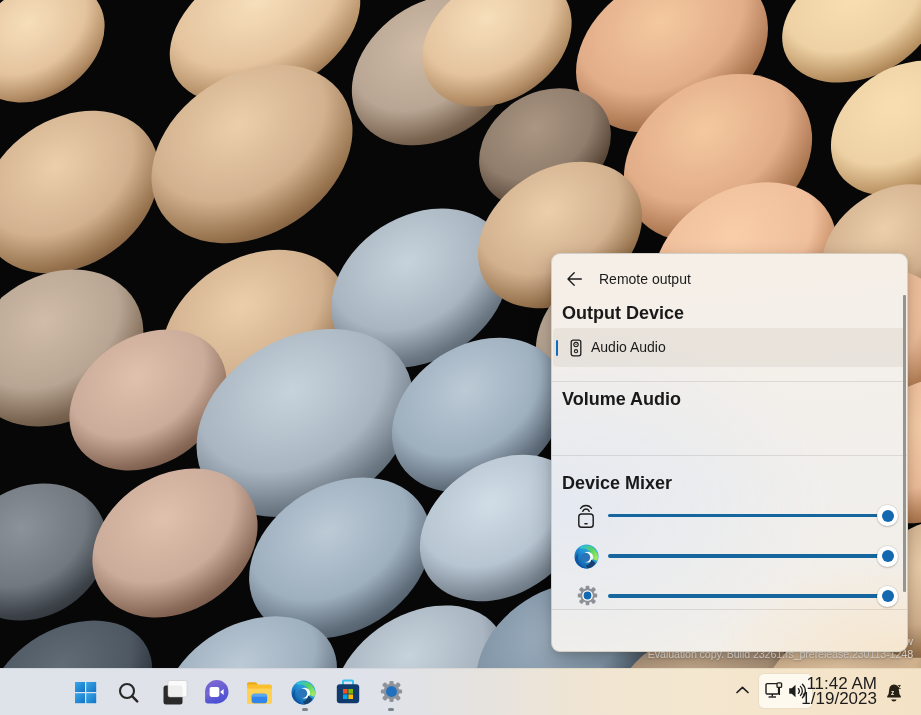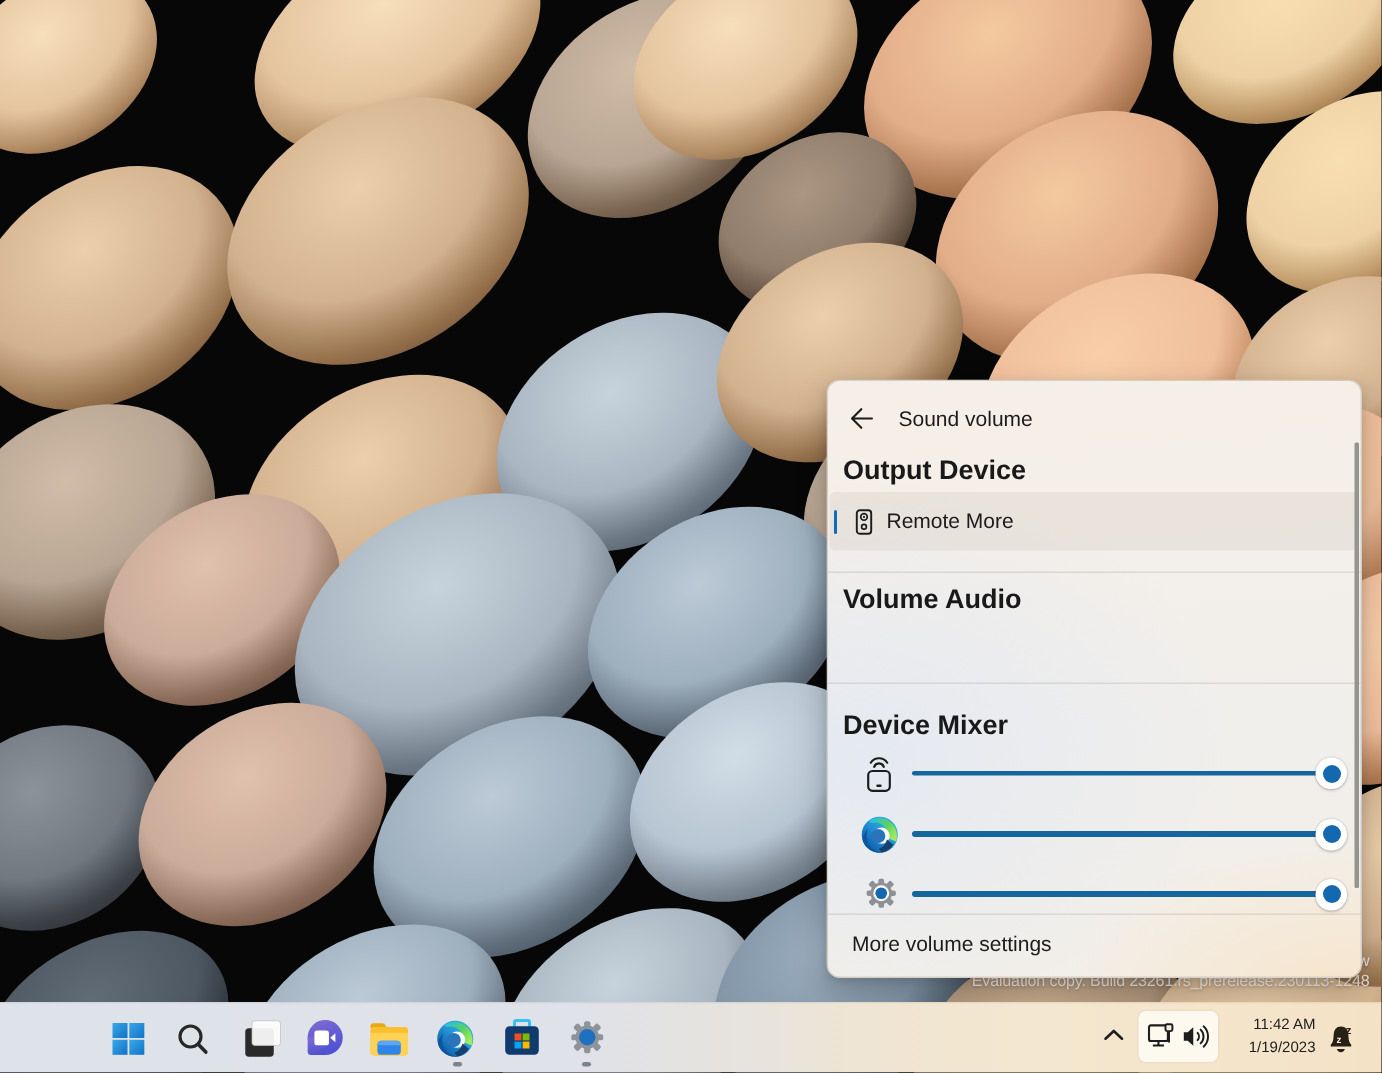--- a/index.html
+++ b/index.html
@@ -24,21 +24,21 @@
   .thumb{position:absolute;width:21px;height:21px;border-radius:50%;background:#fff;
          box-shadow:0 1px 2px rgba(0,0,0,0.18), 0 0 0 1px rgba(0,0,0,0.055);}
   .thumb i{position:absolute;left:4.5px;top:4.5px;width:12px;height:12px;border-radius:50%;background:#1468b0;display:block;}
   
   #bar{position:absolute;left:0;top:668px;width:921px;height:47px;
     background:linear-gradient(90deg,#dee2e9 0%,#dfe2e8 42%,#e7e3dd 54%,#f0e5d2 64%,#f4e7cf 76%,#f4e2c6 100%);
     border-top:1px solid rgba(0,0,0,0.05);box-sizing:border-box;}
   .ind{position:absolute;top:39px;width:6px;height:3px;border-radius:1.5px;background:#7b838b;}
   #traybox{position:absolute;left:759px;top:5px;width:53px;height:34px;border-radius:5px;
     background:rgba(255,252,246,0.82);box-shadow:0 0 0 1px rgba(0,0,0,0.03);}
-  #clock{position:absolute;right:44px;top:7px;text-align:right;font-size:10px;line-height:15.4px;color:#1c1c1c;}
+  #clock{position:absolute;right:44px;top:7px;text-align:right;font-size:17px;line-height:15.4px;color:#1c1c1c;}
 </style>
 </head>
 <body>
 <svg id="wall" width="921" height="715" viewBox="0 0 921 715">
  <defs>
   <radialGradient id="cream" cx="52%" cy="30%" r="78%">
         <stop offset="0" stop-color="#f6dfba"></stop>
         <stop offset="0.55" stop-color="#e4c49f"></stop>
         <stop offset="0.82" stop-color="#b08a62"></stop>
         <stop offset="1" stop-color="#7d5c3e"></stop>
@@ -174,32 +174,32 @@
  </g>
 </svg>
 
 <div id="wm">Windows 11 Pro Insider Preview<br>Evaluation copy. Build 23261.rs_prerelease.230113-1248</div>
 
 <div id="panel">
 
   <svg class="abs" style="left:11.5px;top:16px" width="19" height="18" viewBox="0 0 19 18">
     <path d="M10.2 2.8 L4 9 L10.2 15.2 M4.3 9 L17.3 9" stroke="#1c1c1c" stroke-width="1.4" fill="none" stroke-linecap="round" stroke-linejoin="round"></path>
   </svg>
-  <div class="abs h14" style="left:47px;top:15px;">Sound volume</div>
+  <div class="abs h14" style="left:47px;top:15px;">Remote output</div>
 
   <div class="abs b14" style="left:10px;top:49px;">Output Device</div>
   <div class="abs" style="left:1px;top:74px;right:1px;height:39px;background:rgba(110,85,60,0.075);border-radius:4px;">
      <div class="abs" style="left:2.5px;top:12px;width:2.5px;height:16px;border-radius:1.5px;background:#0f6cbd;"></div>
      <svg class="abs" style="left:16.5px;top:11px" width="12" height="18" viewBox="0 0 12 18">
        <rect x="1.2" y="1.2" width="9.6" height="15.6" rx="2" fill="none" stroke="#1d1d1d" stroke-width="1.3"></rect>
        <circle cx="6" cy="5.6" r="2.2" fill="none" stroke="#1d1d1d" stroke-width="1.1"></circle>
        <circle cx="6" cy="5.6" r="0.7" fill="#1d1d1d"></circle>
        <circle cx="6" cy="12.2" r="1.6" fill="none" stroke="#1d1d1d" stroke-width="1.1"></circle>
      </svg>
-     <div class="abs h14" style="left:38px;top:9px;">Remote More</div>
+     <div class="abs h14" style="left:38px;top:9px;">Audio Audio</div>
   </div>
   <div class="divl" style="top:127px;"></div>
   <div class="abs b14" style="left:10px;top:135px;">Volume Audio</div>
   <div class="divl" style="top:201px;"></div>
   <div class="abs b14" style="left:10px;top:219px;">Device Mixer</div>
 
   <svg class="abs" style="left:24px;top:249px" width="20" height="26" viewBox="0 0 20 26">
     <path d="M4.5 5.5 A 6.5 6.5 0 0 1 15.5 5.5" fill="none" stroke="#1d1d1d" stroke-width="1.4" stroke-linecap="round"></path>
     <path d="M6.8 8.2 A 3.4 3.4 0 0 1 13.2 8.2" fill="none" stroke="#1d1d1d" stroke-width="1.5" stroke-linecap="round"></path>
     <rect x="2.8" y="11" width="14.4" height="13.2" rx="2.8" fill="none" stroke="#1d1d1d" stroke-width="1.45"></rect>
@@ -252,21 +252,20 @@
   <div class="thumb" style="left:325px;top:291.5px;">
       <i></i>
     </div>
   <div class="track" style="left:56px;top:340.2px;width:283px;"></div>
   <div class="thumb" style="left:325px;top:331.5px;">
       <i></i>
     </div>
 
   <div class="abs" style="left:351px;top:41px;width:2.5px;height:297px;background:#96948e;border-radius:1px;"></div>
   <div class="divl" style="top:355px;"></div>
-  <div class="abs h14" style="left:16px;top:365px;">More volume settings</div>
 </div>
 
 <div id="bar">
 
   <svg class="abs ic" style="position:absolute;left:74px;top:12px" width="23" height="23" viewBox="0 0 23 23">
     <defs>
         <linearGradient id="wg" x1="0" y1="0" x2="1" y2="1">
           <stop offset="0" stop-color="#3aa7ea"></stop>
           <stop offset="1" stop-color="#1173c5"></stop>
         </linearGradient>

